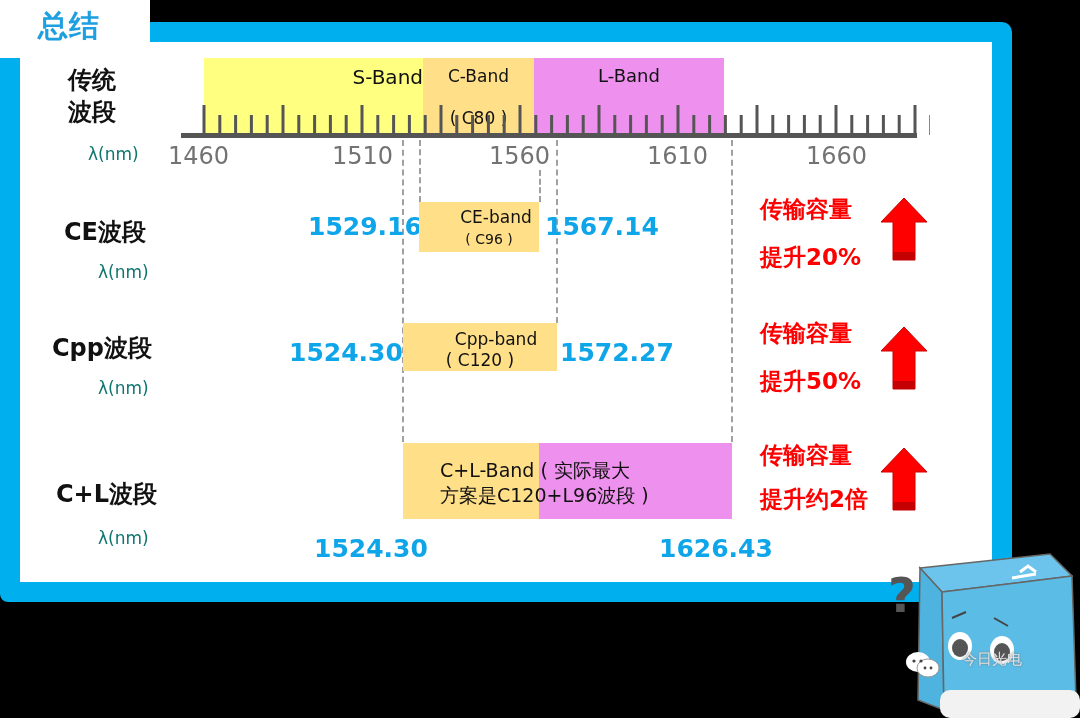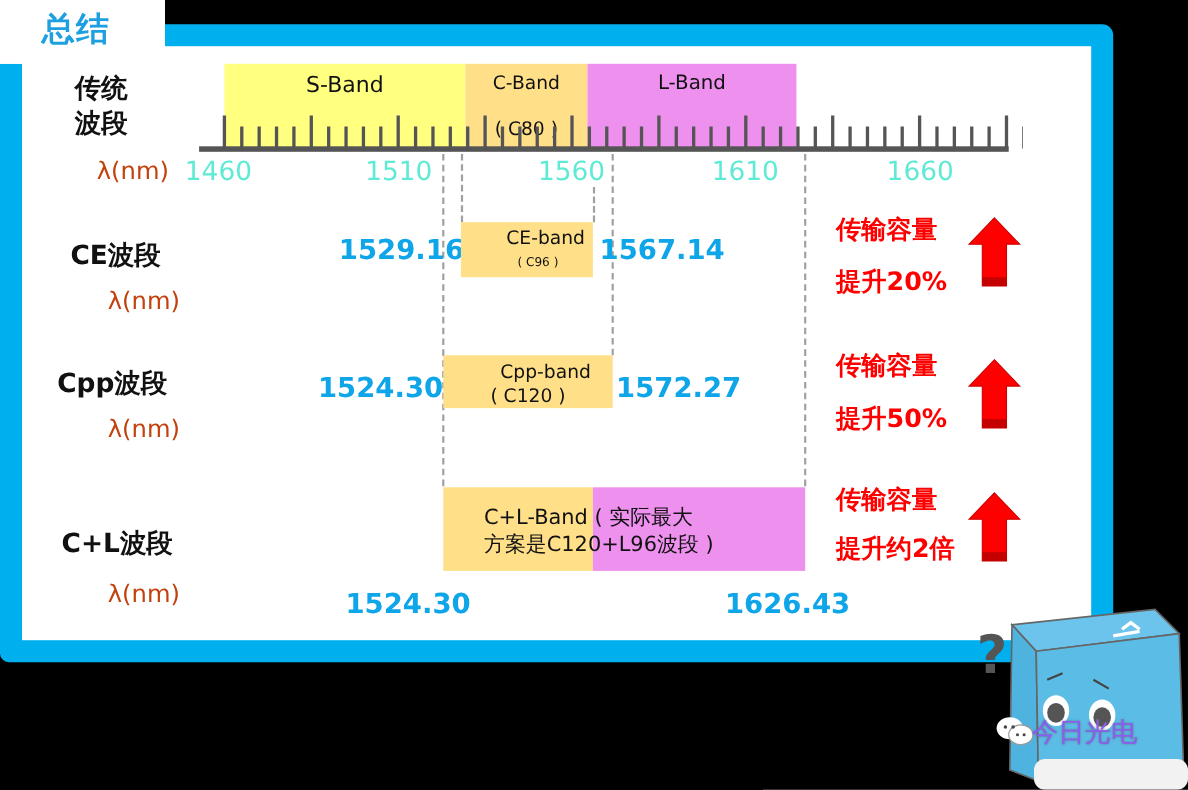--- a/index.html
+++ b/index.html
@@ -17,46 +17,46 @@
   }
   .frame {
     left: 0; top: 22px; width: 1012px; height: 580px;
     background: #00b0ee; border-radius: 0 10px 10px 8px;
   }
   .frame-top-mask { left: 0; top: 22px; width: 150px; height: 36px; background: #ffffff; }
   .panel { left: 20px; top: 42px; width: 972px; height: 540px; background: #ffffff; }
   .label-cn {
     font-size: 24px; font-weight: bold; color: #111111; line-height: 32px;
   }
-  .unit { font-size: 22px; color: #c2410c; }
+  .unit { font-size: 17px; color: #0f766e; }
   .band {
     font-size: 18px; color: #111111; text-align: center; line-height: 22px;
   }
-  .axis-label { font-size: 24px; color: #5eead4; }
+  .axis-label { font-size: 24px; color: #737373; }
   .value { font-size: 25px; font-weight: bold; color: #0ea5e9; }
   .cap { font-size: 23px; font-weight: bold; color: #ff0000; line-height: 30px; }
   .dash { border-left: 2px dashed #a0a0a0; width: 0; }
 </style>
 </head>
 <body>
 
 <div class="abs frame"></div>
 <div class="abs title-tab"></div>
 <div class="abs frame-top-mask"></div>
 <div class="abs panel"></div>
 <div class="abs title-text">总结</div>
 
 <div class="abs label-cn" style="left:68px; top:64px;">传统</div>
 <div class="abs label-cn" style="left:68px; top:96px;">波段</div>
 
 <div class="abs" style="left:204px; top:58px; width:219px; height:78px; background:#ffff80;"></div>
 <div class="abs" style="left:423px; top:58px; width:111px; height:78px; background:#ffdf88;"></div>
 <div class="abs" style="left:534px; top:58px; width:190px; height:78px; background:#ee90ee;"></div>
 
-<div class="abs band" style="left:204px; top:66px; width:219px; font-size:20px;">S-Band</div>
+<div class="abs band" style="left:204px; top:66px; width:219px; font-size:20px;text-align:right;">S-Band</div>
 <div class="abs band" style="left:423px; top:65px; width:111px; font-size:17px;">C-Band</div>
 <div class="abs band" style="left:423px; top:87px; width:111px; font-size:17px;margin-top:20px;">( C80 )</div>
 <div class="abs band" style="left:534px; top:65px; width:190px; font-size:18px;">L-Band</div>
 
 <svg class="abs" style="left:170px; top:95px;" width="760" height="50">
   <g stroke="#555555" stroke-width="3" id="ticks">
       <line x1="34" x2="34" y1="10" y2="40"></line>
       <line x1="49.8" x2="49.8" y1="20" y2="40"></line>
       <line x1="65.6" x2="65.6" y1="20" y2="40"></line>
       <line x1="81.4" x2="81.4" y1="20" y2="40"></line>
@@ -118,21 +118,21 @@
 <div class="abs dash" style="left:419px; top:140px; height:62px;"></div>
 <div class="abs dash" style="left:539px; top:170px; height:32px;"></div>
 <div class="abs dash" style="left:556px; top:140px; height:183px;"></div>
 <div class="abs dash" style="left:731px; top:140px; height:302px;"></div>
 
 <div class="abs label-cn" style="left:64px; top:216px;">CE波段</div>
 <div class="abs unit" style="left:98px; top:262px;">λ(nm)</div>
 <div class="abs value" style="left:308px; top:212px;">1529.16</div>
 <div class="abs" style="left:419px; top:202px; width:120px; height:50px; background:#ffdf88;"></div>
 <div class="abs band" style="left:419px; top:206px; width:120px; font-size:17px;padding-left:17px;">CE-band</div>
-<div class="abs band" style="left:419px; top:228px; width:140px; font-size:11px;">( C96 )</div>
+<div class="abs band" style="left:419px; top:228px; width:140px; font-size:14px;">( C96 )</div>
 <div class="abs value" style="left:545px; top:212px;">1567.14</div>
 
 <div class="abs label-cn" style="left:52px; top:332px;">Cpp波段</div>
 <div class="abs unit" style="left:98px; top:378px;">λ(nm)</div>
 <div class="abs value" style="left:289px; top:338px;">1524.30</div>
 <div class="abs" style="left:403px; top:323px; width:154px; height:48px; background:#ffdf88;"></div>
 <div class="abs band" style="left:403px; top:328px; width:186px; font-size:17px;">Cpp-band</div>
 <div class="abs band" style="left:403px; top:349px; width:154px; font-size:17px;">( C120 )</div>
 <div class="abs value" style="left:560px; top:338px;">1572.27</div>
 
@@ -180,13 +180,13 @@
 </svg>
 
 <svg class="abs" style="left:905px; top:650px;" width="36" height="30">
   <ellipse cx="13" cy="12" rx="12" ry="10" fill="#ffffff"></ellipse>
   <ellipse cx="23" cy="18" rx="11" ry="9" fill="#ffffff" stroke="#999" stroke-width="1"></ellipse>
   <circle cx="9" cy="11" r="1.6" fill="#444"></circle>
     <circle cx="16" cy="11" r="1.6" fill="#444"></circle>
   <circle cx="20" cy="18" r="1.4" fill="#444"></circle>
     <circle cx="26" cy="18" r="1.4" fill="#444"></circle>
 </svg>
-<div class="abs" style="left:938px; top:650px; font-size:24px; color:#8b5cf6; text-shadow:0 0 2px #666;">今日光电</div>
+<div class="abs" style="left:962px; top:650px; font-size:15px; color:#e5e5e5; text-shadow:0 0 2px #666;">今日光电</div>
 
 </body></html>

